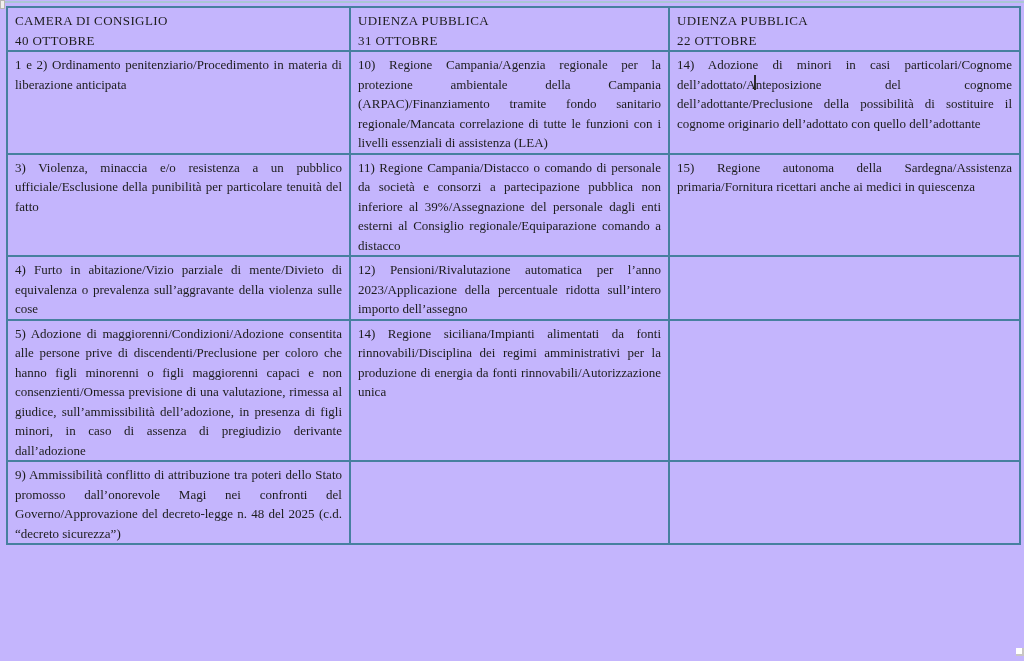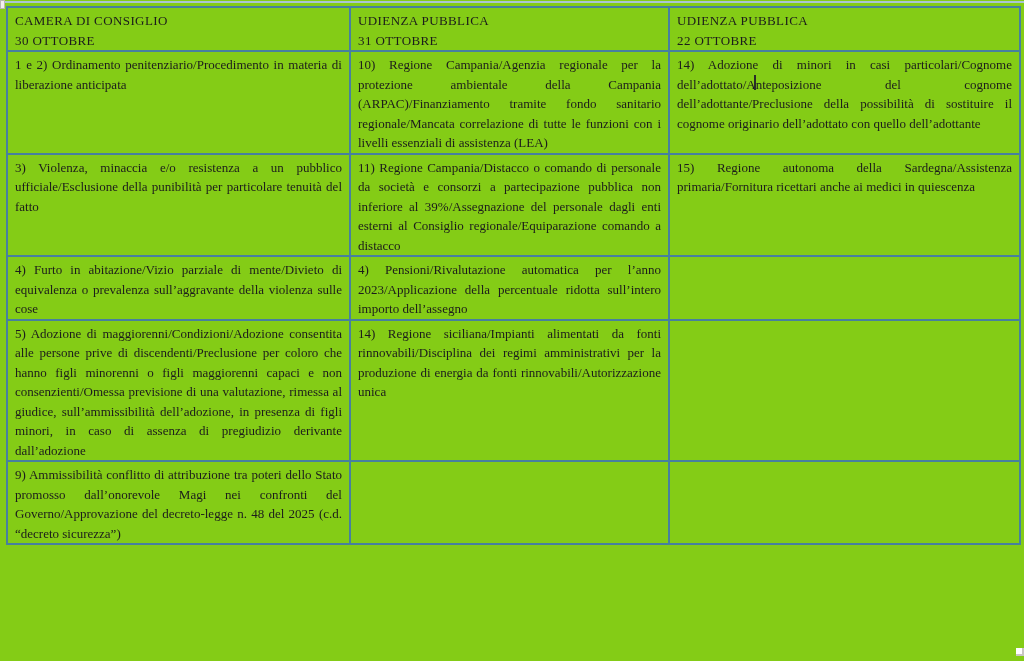--- a/index.html
+++ b/index.html
@@ -4,21 +4,21 @@
 <style>
   html, body {
     margin: 0;
     padding: 0;
     background: #ffffff;
   }
   #page {
     position: relative;
     width: 1024px;
     height: 661px;
-    background: #84cc16;
+    background: #c4b5fd;
     overflow: hidden;
     font-family: "Liberation Serif", "DejaVu Serif", serif;
     color: #1c1c1c;
   }
   
   .top-rule {
     position: absolute;
     left: 0; top: 1px;
     width: 1024px; height: 2px;
     background: #a9c6d4;
@@ -92,21 +92,21 @@
   <table class="schedule">
     <colgroup>
       <col style="width:343px">
       <col style="width:319px">
       <col style="width:351px">
     </colgroup>
     <tbody>
       <tr class="r-hdr">
         <td class="hdr">
           <span class="hdr-title">CAMERA DI CONSIGLIO</span>
-          <span class="hdr-date">30 OTTOBRE</span>
+          <span class="hdr-date">40 OTTOBRE</span>
         </td>
         <td class="hdr">
           <span class="hdr-title">UDIENZA PUBBLICA</span>
           <span class="hdr-date">31 OTTOBRE</span>
         </td>
         <td class="hdr">
           <span class="hdr-title">UDIENZA PUBBLICA</span>
           <span class="hdr-date">22 OTTOBRE</span>
         </td>
       </tr>
@@ -121,21 +121,21 @@
       </tr>
 
       <tr class="r-2">
         <td>3) Violenza, minaccia e/o resistenza a un pubblico ufficiale/Esclusione della punibilità per particolare tenuità del fatto</td>
         <td>11) Regione Campania/Distacco o comando di personale da società e consorzi a partecipazione pubblica non inferiore al 39%/Assegnazione del personale dagli enti esterni al Consiglio regionale/Equiparazione comando a distacco</td>
         <td>15) Regione autonoma della Sardegna/Assistenza primaria/Fornitura ricettari anche ai medici in quiescenza</td>
       </tr>
 
       <tr class="r-3">
         <td>4) Furto in abitazione/Vizio parziale di mente/Divieto di equivalenza o prevalenza sull’aggravante della violenza sulle cose</td>
-        <td>4) Pensioni/Rivalutazione automatica per l’anno 2023/Applicazione della percentuale ridotta sull’intero importo dell’assegno</td>
+        <td>12) Pensioni/Rivalutazione automatica per l’anno 2023/Applicazione della percentuale ridotta sull’intero importo dell’assegno</td>
         <td></td>
       </tr>
 
       <tr class="r-4">
         <td>5) Adozione di maggiorenni/Condizioni/Adozione consentita alle persone prive di discendenti/Preclusione per coloro che hanno figli minorenni o figli maggiorenni capaci e non consenzienti/Omessa previsione di una valutazione, rimessa al giudice, sull’ammissibilità dell’adozione, in presenza di figli minori, in caso di assenza di pregiudizio derivante dall’adozione</td>
         <td>14) Regione siciliana/Impianti alimentati da fonti rinnovabili/Disciplina dei regimi amministrativi per la produzione di energia da fonti rinnovabili/Autorizzazione unica</td>
         <td></td>
       </tr>
 
 

